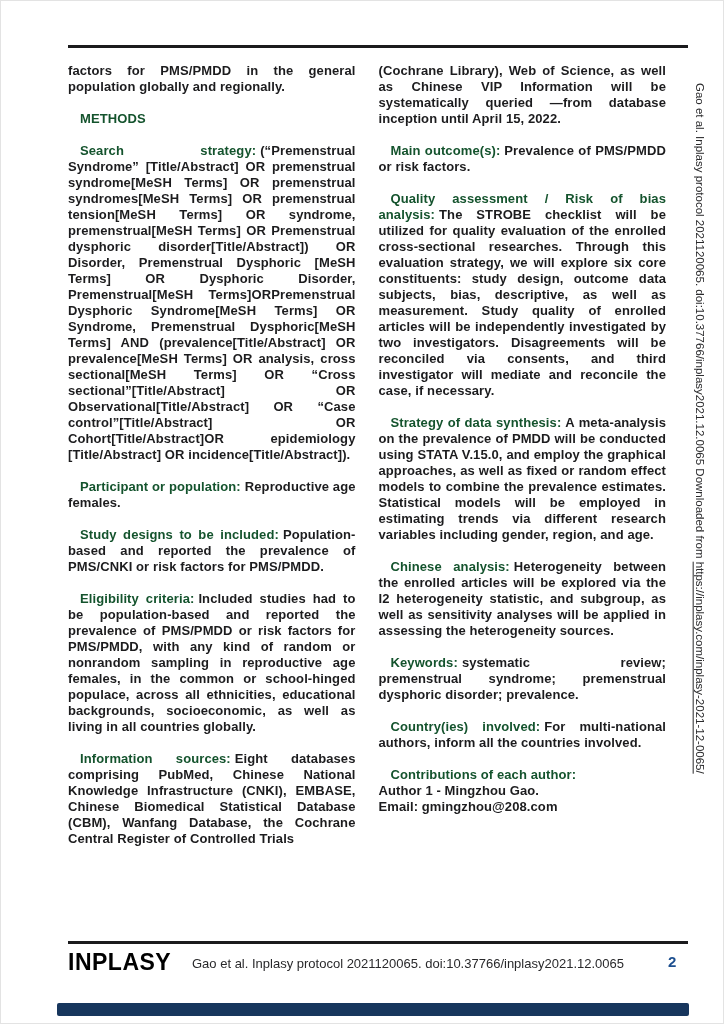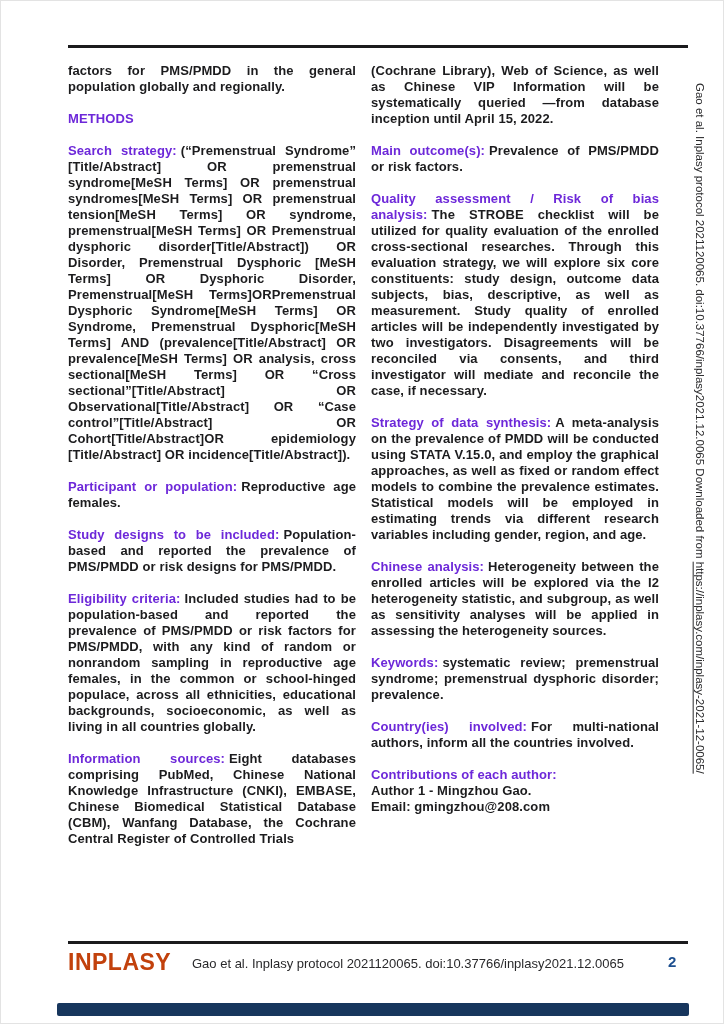--- a/index.html
+++ b/index.html
@@ -12,42 +12,42 @@
     overflow:hidden;
   }
   .rule{
     position:absolute;left:68px;width:620px;height:3px;
     background:#1b1b1d;
   }
   .rule.top{top:45px;}
   .rule.footer{top:941px;}
   .columns{
     position:absolute;top:63px;left:68px;width:598px;
-    display:flex;gap:15px;
+    display:flex;gap:23px;
   }
   .col{width:288px;}
   .sec{
     margin:0 0 16px 0;
     font-size:13px;line-height:16px;
     font-weight:bold;color:#1c1c1e;
     text-align:justify;
     letter-spacing:0.1px;
   }
-  .lbl{color:#6d28d9;margin-right:4px;}
+  .lbl{color:#14532d;margin-right:4px;margin-left:12px;}
   .block{display:block;}
   .sidebar-text{
     position:absolute;top:83px;left:692px;height:934px;
     writing-mode:vertical-rl;text-orientation:mixed;
     font-size:11.5px;line-height:16px;color:#2a2a2c;
     font-weight:normal;white-space:nowrap;
   }
   .sidebar-text .url{text-decoration:underline;color:#2a2a2c;}
   .footer-logo{
     position:absolute;left:68px;top:949px;
-    font-size:23px;font-weight:bold;color:#c2410c;
+    font-size:23px;font-weight:bold;color:#000000;
     letter-spacing:0.5px;
   }
   .footer-citation{
     position:absolute;left:192px;top:956px;
     font-size:13px;color:#29292b;font-weight:normal;
   }
   .footer-page{
     position:absolute;left:668px;top:953px;
     font-size:15px;font-weight:bold;color:#1d4f8f;
   }
@@ -63,21 +63,21 @@
 
   <div class="rule top"></div>
 
   <div class="columns">
 
     <div class="col">
       <p class="sec"><span>factors for PMS/PMDD in the general population globally and regionally.</span></p>
       <p class="sec"><span class="lbl">METHODS</span></p>
       <p class="sec"><span class="lbl">Search strategy:</span><span>(“Premenstrual Syndrome” [Title/Abstract] OR premenstrual syndrome[MeSH Terms] OR premenstrual syndromes[MeSH Terms] OR premenstrual tension[MeSH Terms] OR syndrome, premenstrual[MeSH Terms] OR Premenstrual dysphoric disorder[Title/Abstract]) OR Disorder, Premenstrual Dysphoric [MeSH Terms] OR Dysphoric Disorder, Premenstrual[MeSH Terms]ORPremenstrual Dysphoric Syndrome[MeSH Terms] OR Syndrome, Premenstrual Dysphoric[MeSH Terms] AND (prevalence[Title/Abstract] OR prevalence[MeSH Terms] OR analysis, cross sectional[MeSH Terms] OR “Cross sectional”[Title/Abstract] OR Observational[Title/Abstract] OR “Case control”[Title/Abstract] OR Cohort[Title/Abstract]OR epidemiology [Title/Abstract] OR incidence[Title/Abstract]).</span></p>
       <p class="sec"><span class="lbl">Participant or population:</span><span>Reproductive age females.</span></p>
-      <p class="sec"><span class="lbl">Study designs to be included:</span><span>Population-based and reported the prevalence of PMS/PMDD or risk designs for PMS/PMDD.</span></p>
+      <p class="sec"><span class="lbl">Study designs to be included:</span><span>Population-based and reported the prevalence of PMS/CNKI or risk factors for PMS/PMDD.</span></p>
       <p class="sec"><span class="lbl">Eligibility criteria:</span><span>Included studies had to be population-based and reported the prevalence of PMS/PMDD or risk factors for PMS/PMDD, with any kind of random or nonrandom sampling in reproductive age females, in the common or school-hinged populace, across all ethnicities, educational backgrounds, socioeconomic, as well as living in all countries globally.</span></p>
       <p class="sec"><span class="lbl">Information sources:</span><span>Eight databases comprising PubMed, Chinese National Knowledge Infrastructure (CNKI), EMBASE, Chinese Biomedical Statistical Database (CBM), Wanfang Database, the Cochrane Central Register of Controlled Trials</span></p>
     </div>
 
     <div class="col">
       <p class="sec"><span>(Cochrane Library), Web of Science, as well as Chinese VIP Information will be systematically queried —from database inception until April 15, 2022.</span></p>
       <p class="sec"><span class="lbl">Main outcome(s):</span><span>Prevalence of PMS/PMDD or risk factors.</span></p>
       <p class="sec"><span class="lbl">Quality assessment / Risk of bias analysis:</span><span>The STROBE checklist will be utilized for quality evaluation of the enrolled cross-sectional researches. Through this evaluation strategy, we will explore six core constituents: study design, outcome data subjects, bias, descriptive, as well as measurement. Study quality of enrolled articles will be independently investigated by two investigators. Disagreements will be reconciled via consents, and third investigator will mediate and reconcile the case, if necessary.</span></p>
       <p class="sec"><span class="lbl">Strategy of data synthesis:</span><span>A meta-analysis on the prevalence of PMDD will be conducted using STATA V.15.0, and employ the graphical approaches, as well as fixed or random effect models to combine the prevalence estimates. Statistical models will be employed in estimating trends via different research variables including gender, region, and age.</span></p>
       <p class="sec"><span class="lbl">Chinese analysis:</span><span>Heterogeneity between the enrolled articles will be explored via the I2 heterogeneity statistic, and subgroup, as well as sensitivity analyses will be applied in assessing the heterogeneity sources.</span></p>

